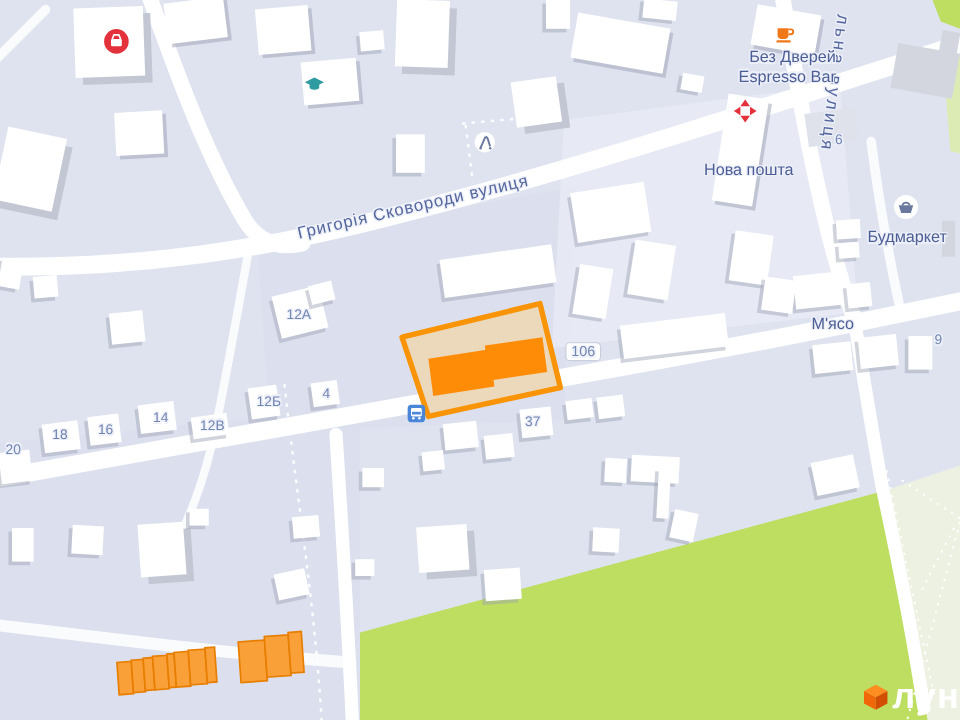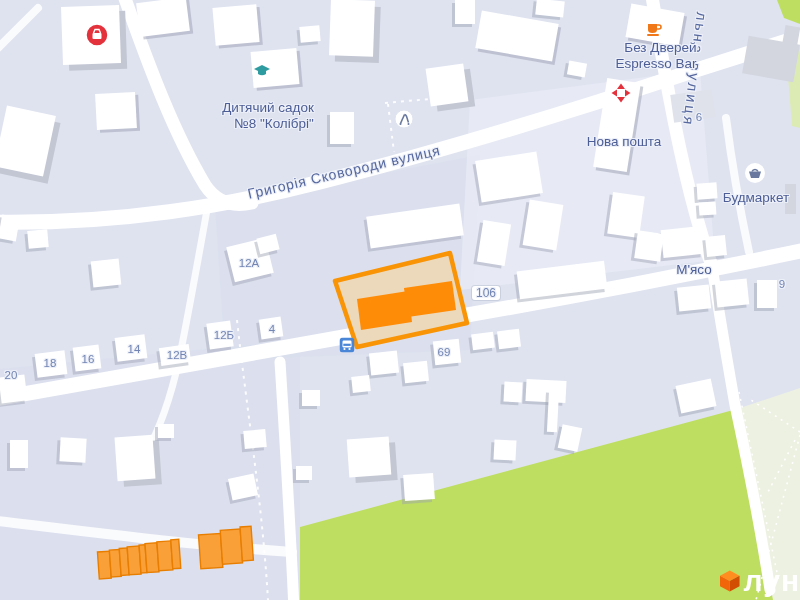--- a/index.html
+++ b/index.html
@@ -182,24 +182,20 @@
     </svg>
   </div>
 
   <div class="marker" style="left:262px;top:73px">
     <svg width="22" height="22" viewBox="0 0 22 22">
       <circle cx="11" cy="11" r="10" fill="#fff"></circle>
       <polygon points="11,5 19,9 11,13 3,9" fill="var(--teal)"></polygon>
       <path d="M7 10.5 V14 Q11 16.5 15 14 V10.5" fill="var(--teal)"></path>
     </svg>
   </div>
-  <div class="poi-label halo" style="left:268px;top:100px">
-    <div>Дитячий садок</div>
-    <div>№8 "Колібрі"</div>
-  </div>
 
   <div class="marker" style="left:654px;top:31px">
     <svg width="18" height="16" viewBox="0 0 18 16">
       <path d="M3 3 H12 V9 Q12 12 7.5 12 Q3 12 3 9 Z" fill="var(--coffee)"></path>
       <path d="M12 4 H14 Q16 4 16 6 Q16 8 14 8 H12" fill="none" stroke="var(--coffee)" stroke-width="1.6"></path>
       <rect x="2" y="13" width="12" height="2" rx="1" fill="var(--coffee)"></rect>
     </svg>
   </div>
   <div class="poi-label halo" style="left:656px;top:40px">
     <div>Без Дверей</div>
@@ -251,21 +247,21 @@
   <div id="numbers-layer">
       <div class="house-num halo" style="left: 249px; top: 263px;">12А</div>
       <div class="house-num halo" style="left: 224px; top: 335px;">12Б</div>
       <div class="house-num halo" style="left: 272px; top: 329px;">4</div>
       <div class="house-num halo" style="left: 177px; top: 355px;">12В</div>
       <div class="house-num halo" style="left: 134px; top: 349px;">14</div>
       <div class="house-num halo" style="left: 88px; top: 359px; text-align: center;">16</div>
       <div class="house-num halo" style="left: 50px; top: 363px;">18</div>
       <div class="house-num halo" style="left: 11px; top: 375px;">20</div>
       <div class="house-num halo pill" style="left: 486px; top: 293px;">106</div>
-      <div class="house-num halo" style="left: 444px; top: 352px;">69</div>
+      <div class="house-num halo" style="left: 444px; top: 352px;">37</div>
       <div class="house-num halo" style="left: 782px; top: 284px;">9</div>
       <div class="house-num halo" style="left: 699px; top: 117px;">6</div>
     </div>
 
 
   <div id="logo">
     <svg width="30" height="32" viewBox="0 0 30 32">
       <polygon points="15,0 30,8 15,16 0,8" fill="var(--logo-top)"></polygon>
       <polygon points="0,8 15,16 15,32 0,24" fill="var(--logo-left)"></polygon>
       <polygon points="30,8 15,16 15,32 30,24" fill="var(--logo-right)"></polygon>

